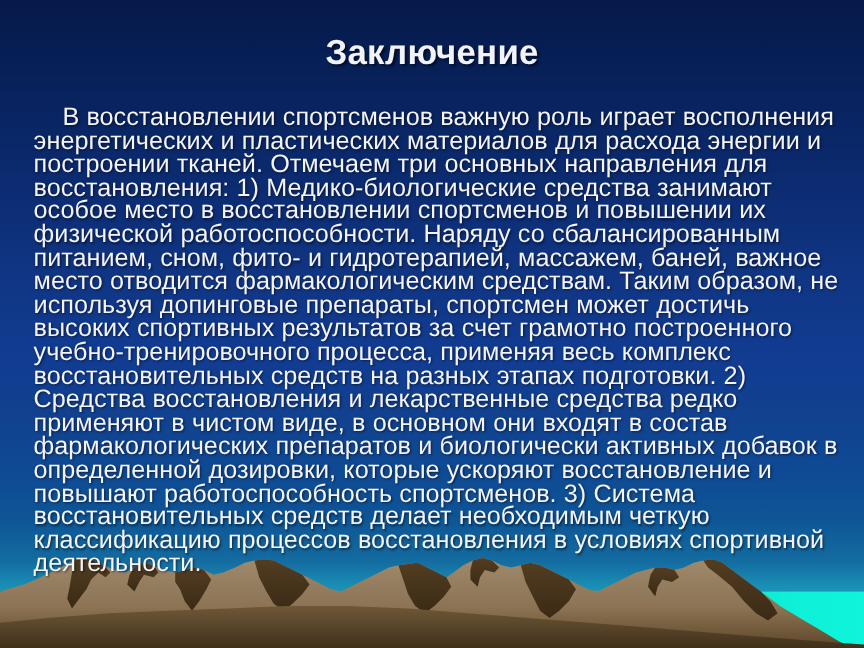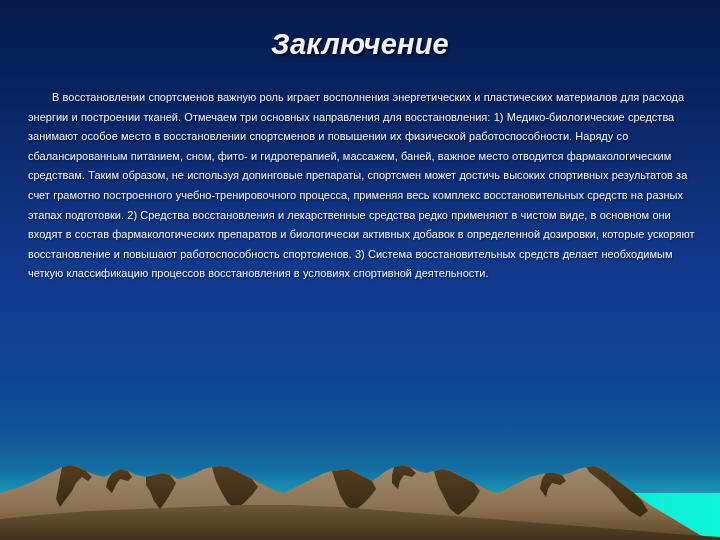--- a/index.html
+++ b/index.html
@@ -59,30 +59,29 @@
     position: absolute;
     left: 0;
     right: 0;
     top: 28px;
     text-align: center;
     color: #f2f2fb;
     font-size: 29px;
     font-weight: bold;
     letter-spacing: 0.2px;
     text-shadow: 2px 2px 2px rgba(0,0,0,0.55);
-    font-style: italic;
   }
 
   #body-text {
     position: absolute;
     left: 28px;
     top: 88px;
     width: 676px;
     color: #f4f4fa;
-    font-size: 11px;
+    font-size: 21px;
     line-height: 19.6px;
     text-indent: 24px;
     text-align: left;
     text-shadow: 1px 1px 2px rgba(0,0,0,0.55);
     word-spacing: 0.2px;
   }
 
   #mountains {
     position: absolute;
     left: 0;

